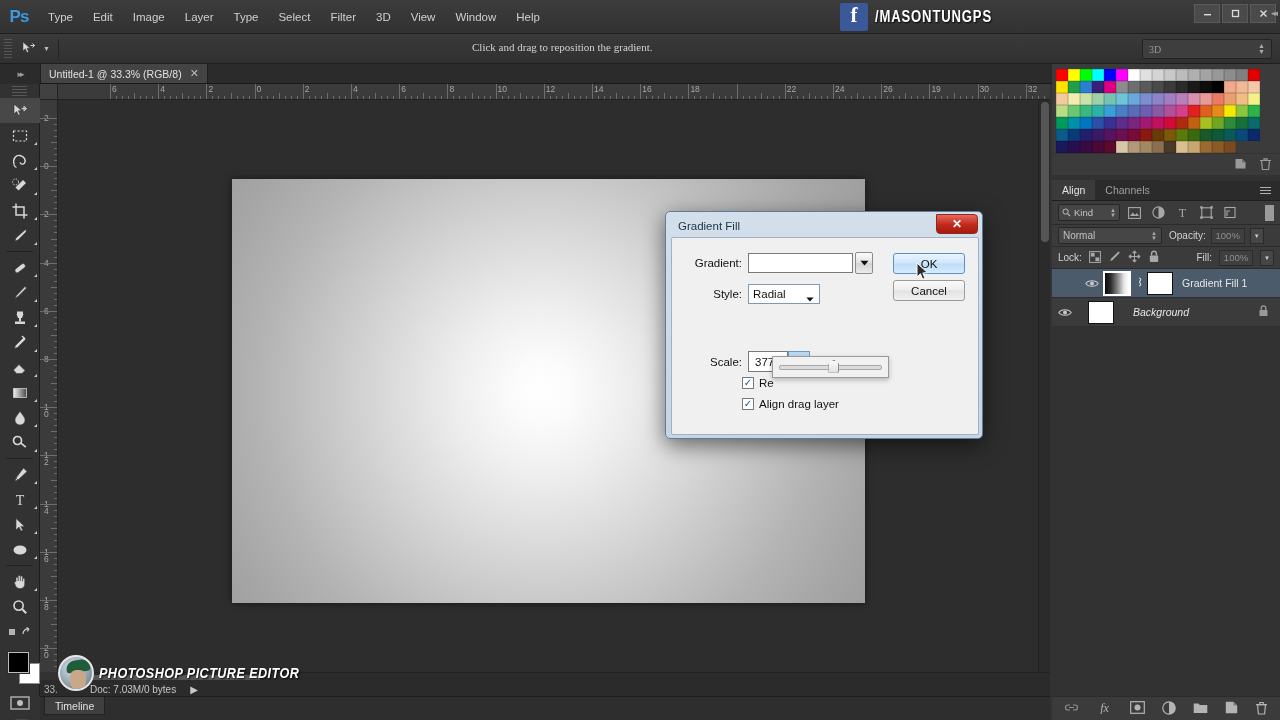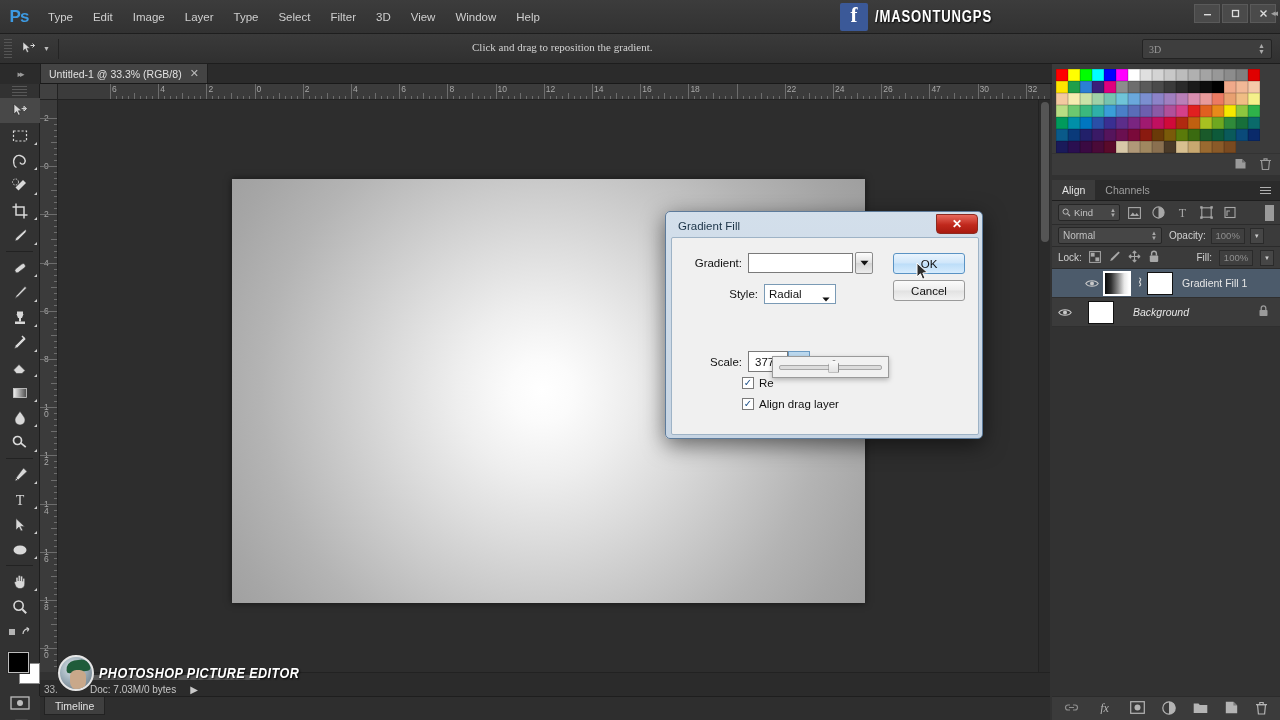--- a/index.html
+++ b/index.html
@@ -769,21 +769,21 @@
       <div class="rh-tick" style="left: 817.175px; height: 3px;"></div>
       <div class="rh-lab" style="left: 823.2px;">26</div>
       <div class="rh-tick" style="left: 823.2px; height: 16px;"></div>
       <div class="rh-tick" style="left: 829.225px; height: 3px;"></div>
       <div class="rh-tick" style="left: 835.25px; height: 3px;"></div>
       <div class="rh-tick" style="left: 841.275px; height: 3px;"></div>
       <div class="rh-tick" style="left: 847.3px; height: 6px;"></div>
       <div class="rh-tick" style="left: 853.325px; height: 3px;"></div>
       <div class="rh-tick" style="left: 859.35px; height: 3px;"></div>
       <div class="rh-tick" style="left: 865.375px; height: 3px;"></div>
-      <div class="rh-lab" style="left: 871.4px;">47</div>
+      <div class="rh-lab" style="left: 871.4px;">19</div>
       <div class="rh-tick" style="left: 871.4px; height: 16px;"></div>
       <div class="rh-tick" style="left: 877.425px; height: 3px;"></div>
       <div class="rh-tick" style="left: 883.45px; height: 3px;"></div>
       <div class="rh-tick" style="left: 889.475px; height: 3px;"></div>
       <div class="rh-tick" style="left: 895.5px; height: 6px;"></div>
       <div class="rh-tick" style="left: 901.525px; height: 3px;"></div>
       <div class="rh-tick" style="left: 907.55px; height: 3px;"></div>
       <div class="rh-tick" style="left: 913.575px; height: 3px;"></div>
       <div class="rh-lab" style="left: 919.6px;">30</div>
       <div class="rh-tick" style="left: 919.6px; height: 16px;"></div>
@@ -1262,21 +1262,21 @@
       <div class="row" style="left:8px; top:14px;">
         <span class="lab" style="width:62px;">Gradient:</span>
         <span style="margin-left:6px;" class="grad-preview"><span class="inner"></span></span>
         <span class="grad-drop">
           <svg width="9" height="6" viewBox="0 0 9 6">
               <path d="M0.5 0.8 L8.5 0.8 L4.5 5.5 Z" fill="#111"></path>
             </svg>
         </span>
       </div>
 
-      <div class="row" style="left:24px; top:46px;">
+      <div class="row" style="left:8px; top:46px;">
         <span class="lab" style="width:62px;">Style:</span>
         <span class="style-select" style="margin-left:6px;">
           <span>Radial</span>
           <span class="arw">
             <svg width="8" height="5" viewBox="0 0 8 5">
                 <path d="M0.4 0.5 L7.6 0.5 L4 4.6 Z" fill="#111"></path>
               </svg>
           </span>
         </span>
       </div>

